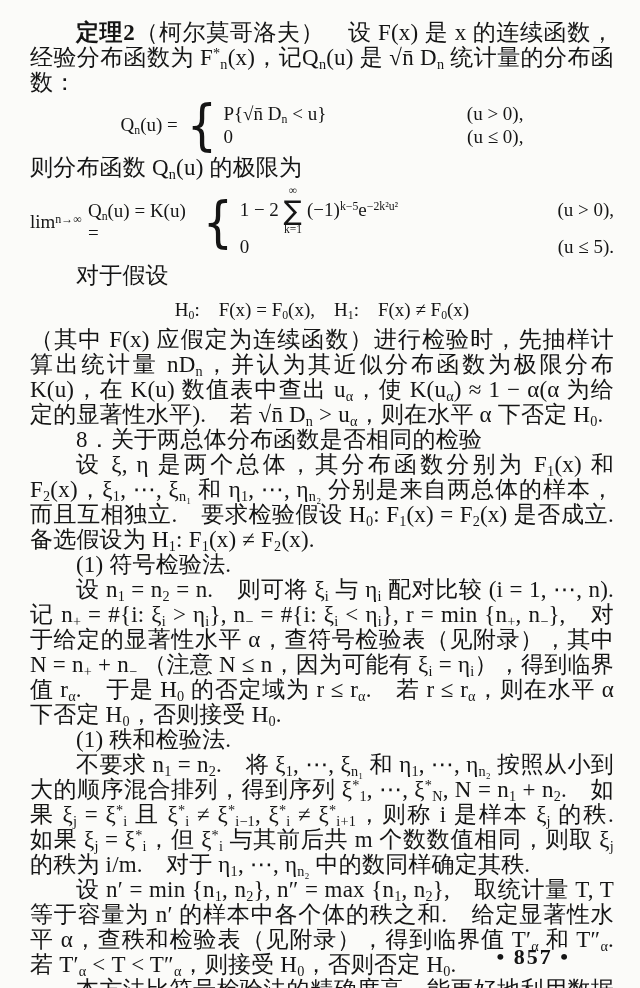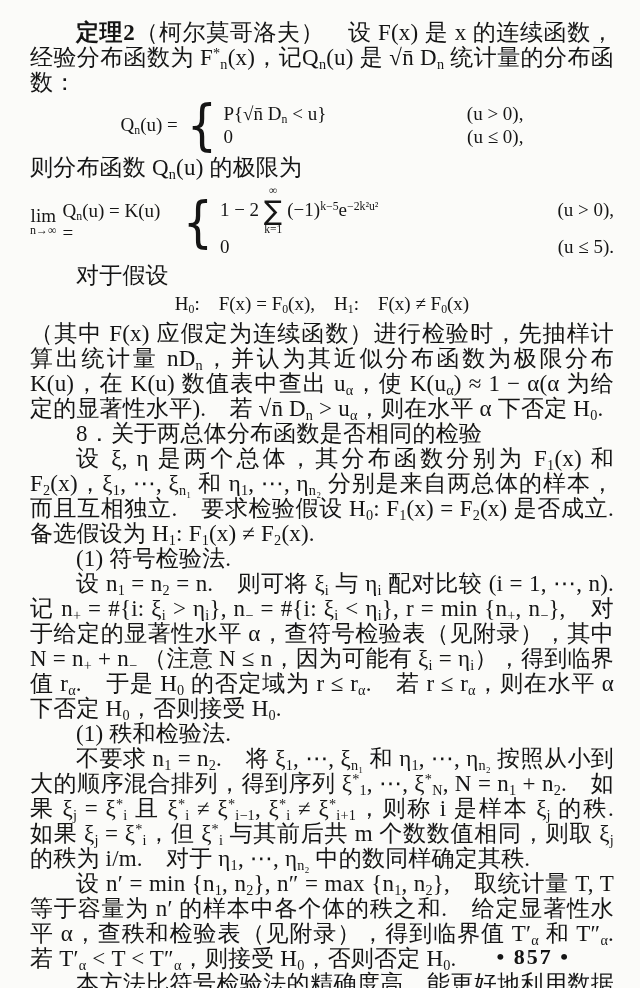--- a/index.html
+++ b/index.html
@@ -28,28 +28,28 @@
     font-family:"DejaVu Sans",sans-serif;
     font-size:56px;font-weight:400;line-height:0.9;
     transform:scaleX(0.85);margin-right:4px;
   }
   .cases{display:flex;flex-direction:column;gap:1px;}
   .case-row{display:flex;align-items:center;}
   .q-cases{width:300px;}
   .k-cases{width:400px;}
   .cond{margin-left:auto;}
 
-  .limwrap{display:inline-flex;flex-direction:column;align-items:center;margin-right:6px;}
+  .limwrap{display:inline-flex;flex-direction:row;align-items:center;margin-right:6px;}
   .limsub{font-size:12px;margin-top:-4px;}
   .sumwrap{display:inline-flex;flex-direction:column;align-items:center;margin:0 5px;}
   .sumwrap .limit{font-size:11.5px;line-height:1;}
   .sum-sym{font-size:27px;line-height:1;font-family:"DejaVu Sans",sans-serif;}
 
   .hformula{
-    font-size:19px;text-align:center;margin:3px 0 4px 0;line-height:26px;
+    font-size:19px;text-align:center;margin:9px 0 4px 0;line-height:26px;
   }
   .pagenum{
     position:absolute;right:70px;bottom:18px;
     font-size:22px;font-weight:bold;letter-spacing:2px;
   }
 </style>
 </head>
 <body>
 
 <div class="page">

